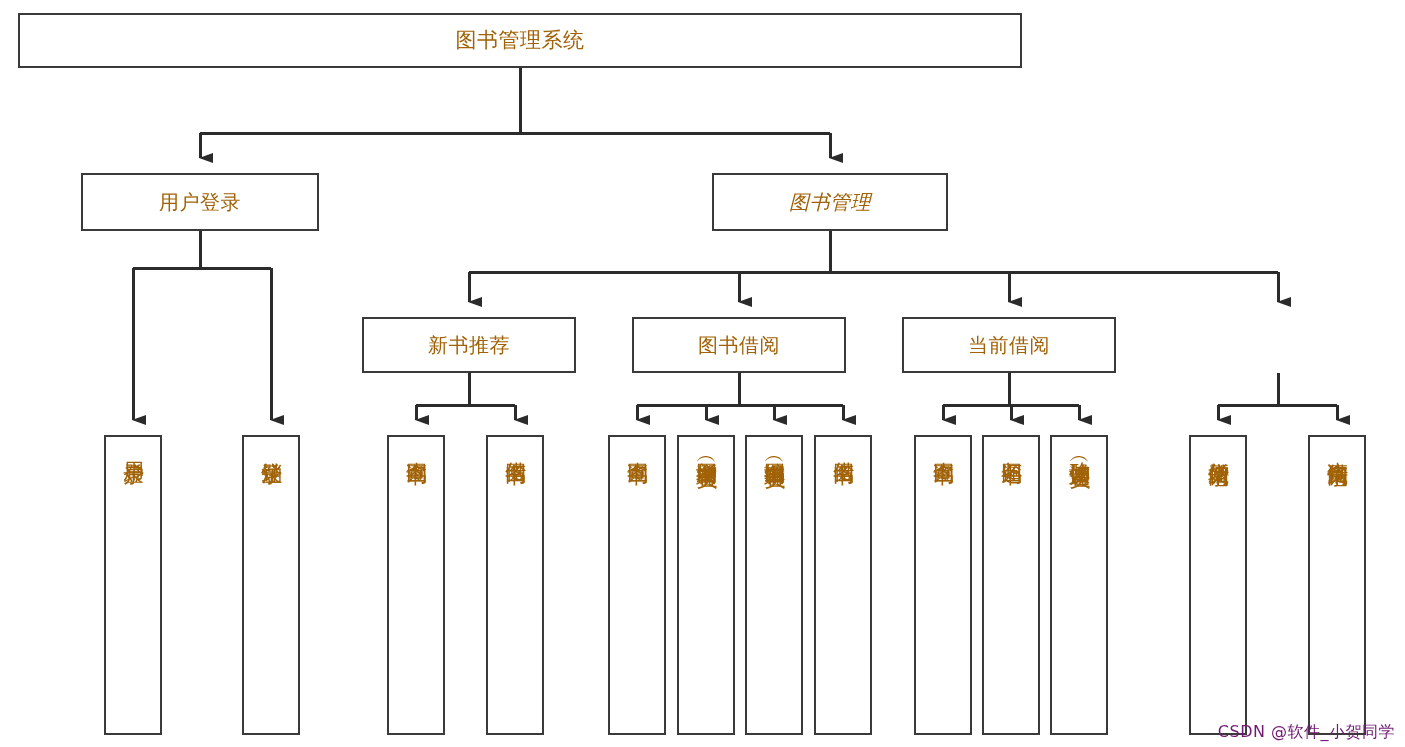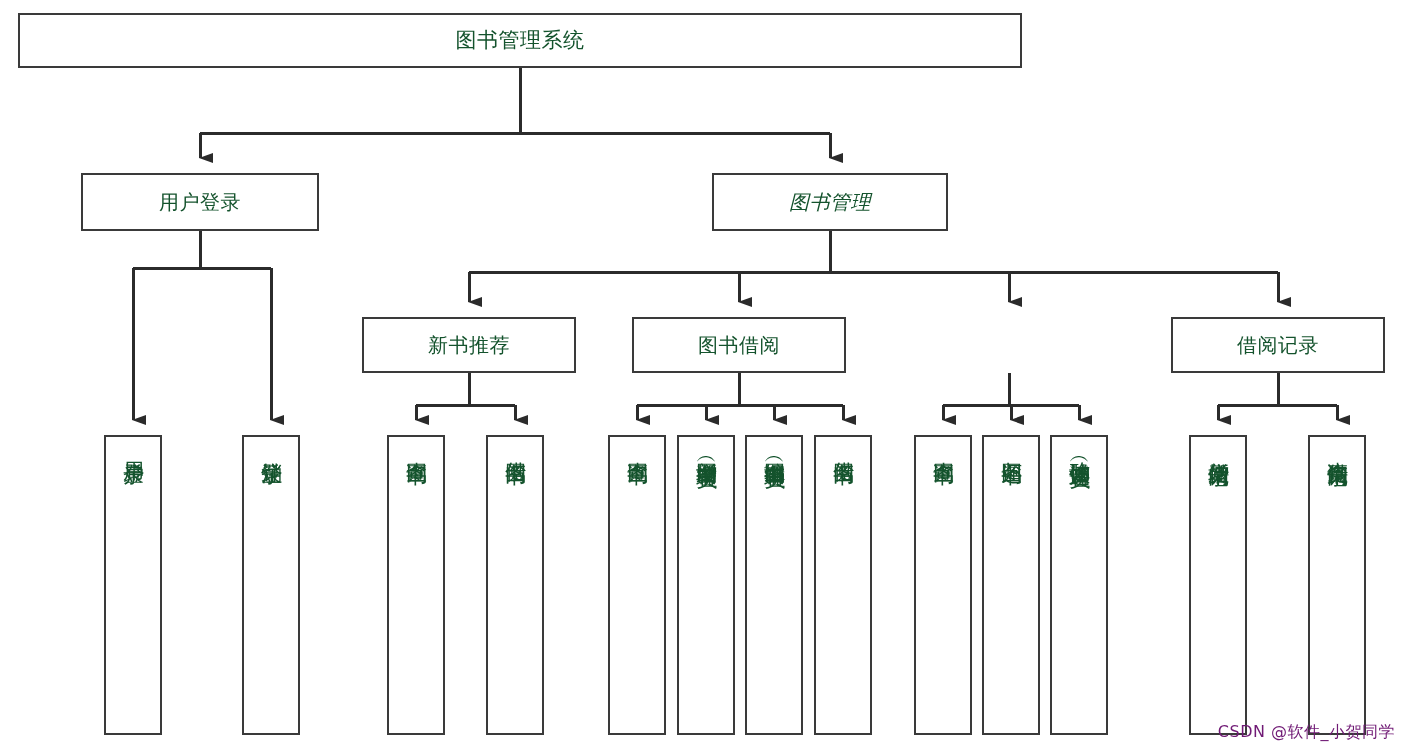--- a/index.html
+++ b/index.html
@@ -27,21 +27,21 @@
     pointer-events: none;
   }
   .node {
     position: absolute;
     box-sizing: border-box;
     background: #ffffff;
     border: 2px solid #3a3a3a;
     display: flex;
     align-items: center;
     justify-content: center;
-    color: #14532d;
+    color: #a16207;
   }
   .node.h {
     
   }
   .node.h .label {
     font-size: 20px;
     line-height: 1.2;
     letter-spacing: 0.5px;
     white-space: nowrap;
   }
@@ -138,22 +138,22 @@
   <div class="node h" style="left:712px; top:173px; width:236px; height:58px;font-style:italic;">
     <span class="label">图书管理</span>
   </div>
 
   <div class="node h" style="left:632px; top:317px; width:214px; height:56px;">
     <span class="label">图书借阅</span>
   </div>
   <div class="node h" style="left:362px; top:317px; width:214px; height:56px;">
     <span class="label">新书推荐</span>
   </div>
-  <div class="node h" style="left:1171px; top:317px; width:214px; height:56px;">
-    <span class="label">借阅记录</span>
+  <div class="node h" style="left:902px; top:317px; width:214px; height:56px;">
+    <span class="label">当前借阅</span>
   </div>
 
   <div class="node v" style="left:104px; top:435px; width:58px; height:300px;">
     <span class="label">用户登录</span>
   </div>
   <div class="node v" style="left:242px; top:435px; width:58px; height:300px;">
     <span class="label">注销登录</span>
   </div>
 
   <div class="node v" style="left:387px; top:435px; width:58px; height:300px;">

